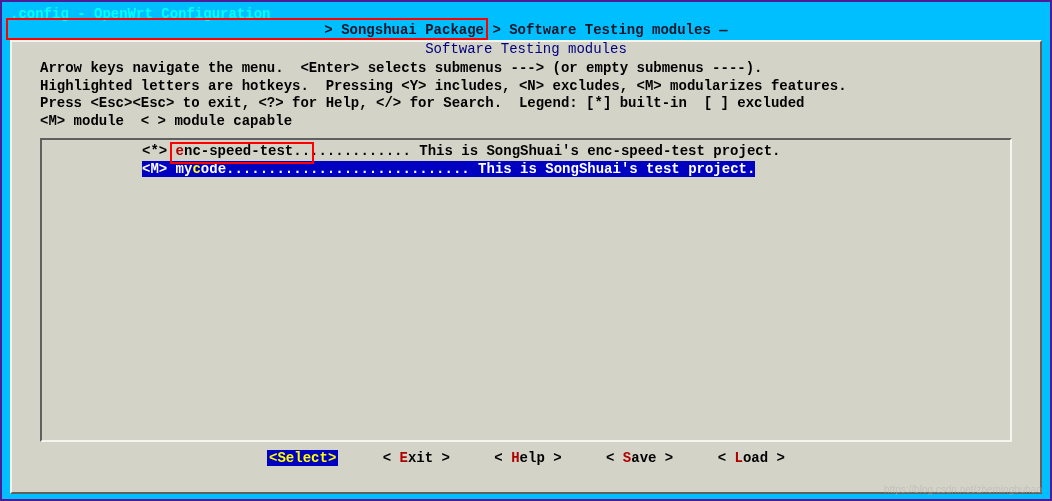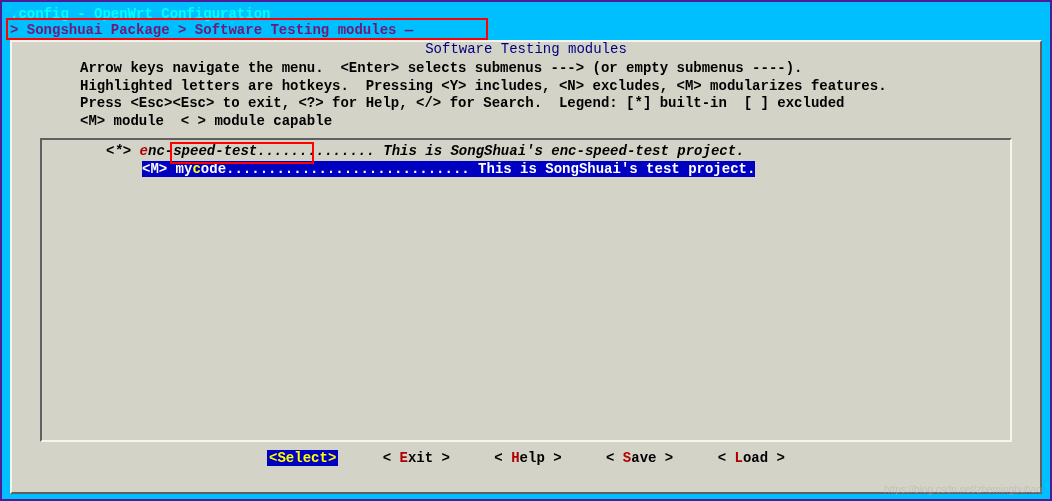--- a/index.html
+++ b/index.html
@@ -18,24 +18,25 @@
     width: 100%;
     height: 100%;
     padding: 4px;
   }
   .title-bar {
     color: #00ffff;
     padding: 0 4px;
     font-weight: bold;
   }
   .breadcrumb {
-    color: #701a75;
+    color: #0f172a;
     padding: 0 4px;
     font-weight: bold;
     position: relative;
+    text-align: center;
   }
   .highlight-box1 {
     position: absolute;
     border: 2px solid #ff0000;
     left: 6px;
     top: 18px;
     width: 482px;
     height: 22px;
     pointer-events: none;
     z-index: 10;
@@ -66,38 +67,36 @@
     color: #000080;
     font-weight: normal;
     position: relative;
     top: -1px;
   }
   .instructions {
     padding: 2px 28px;
     line-height: 1.25;
     white-space: pre;
     color: #000;
-    margin-left: 40px;
   }
   .content-box {
     margin: 6px 28px 4px 28px;
     height: 304px;
     border-top: 2px solid #606060;
     border-left: 2px solid #606060;
     border-right: 2px solid #f5f5f0;
     border-bottom: 2px solid #f5f5f0;
     background: #d3d3c7;
     padding: 2px 0;
   }
   .menu-row {
     white-space: pre;
-    padding-left: 64px;
+    padding-left: 100px;
     line-height: 1.3;
     color: #000;
-    font-style: italic;
   }
   .menu-row .hotkey { color: #b00000; }
   .menu-row-selected {
     white-space: pre;
     padding-left: 100px;
     line-height: 1.3;
   }
   .menu-row-selected .sel-bg {
     background: #0000c0;
     color: #fff;

